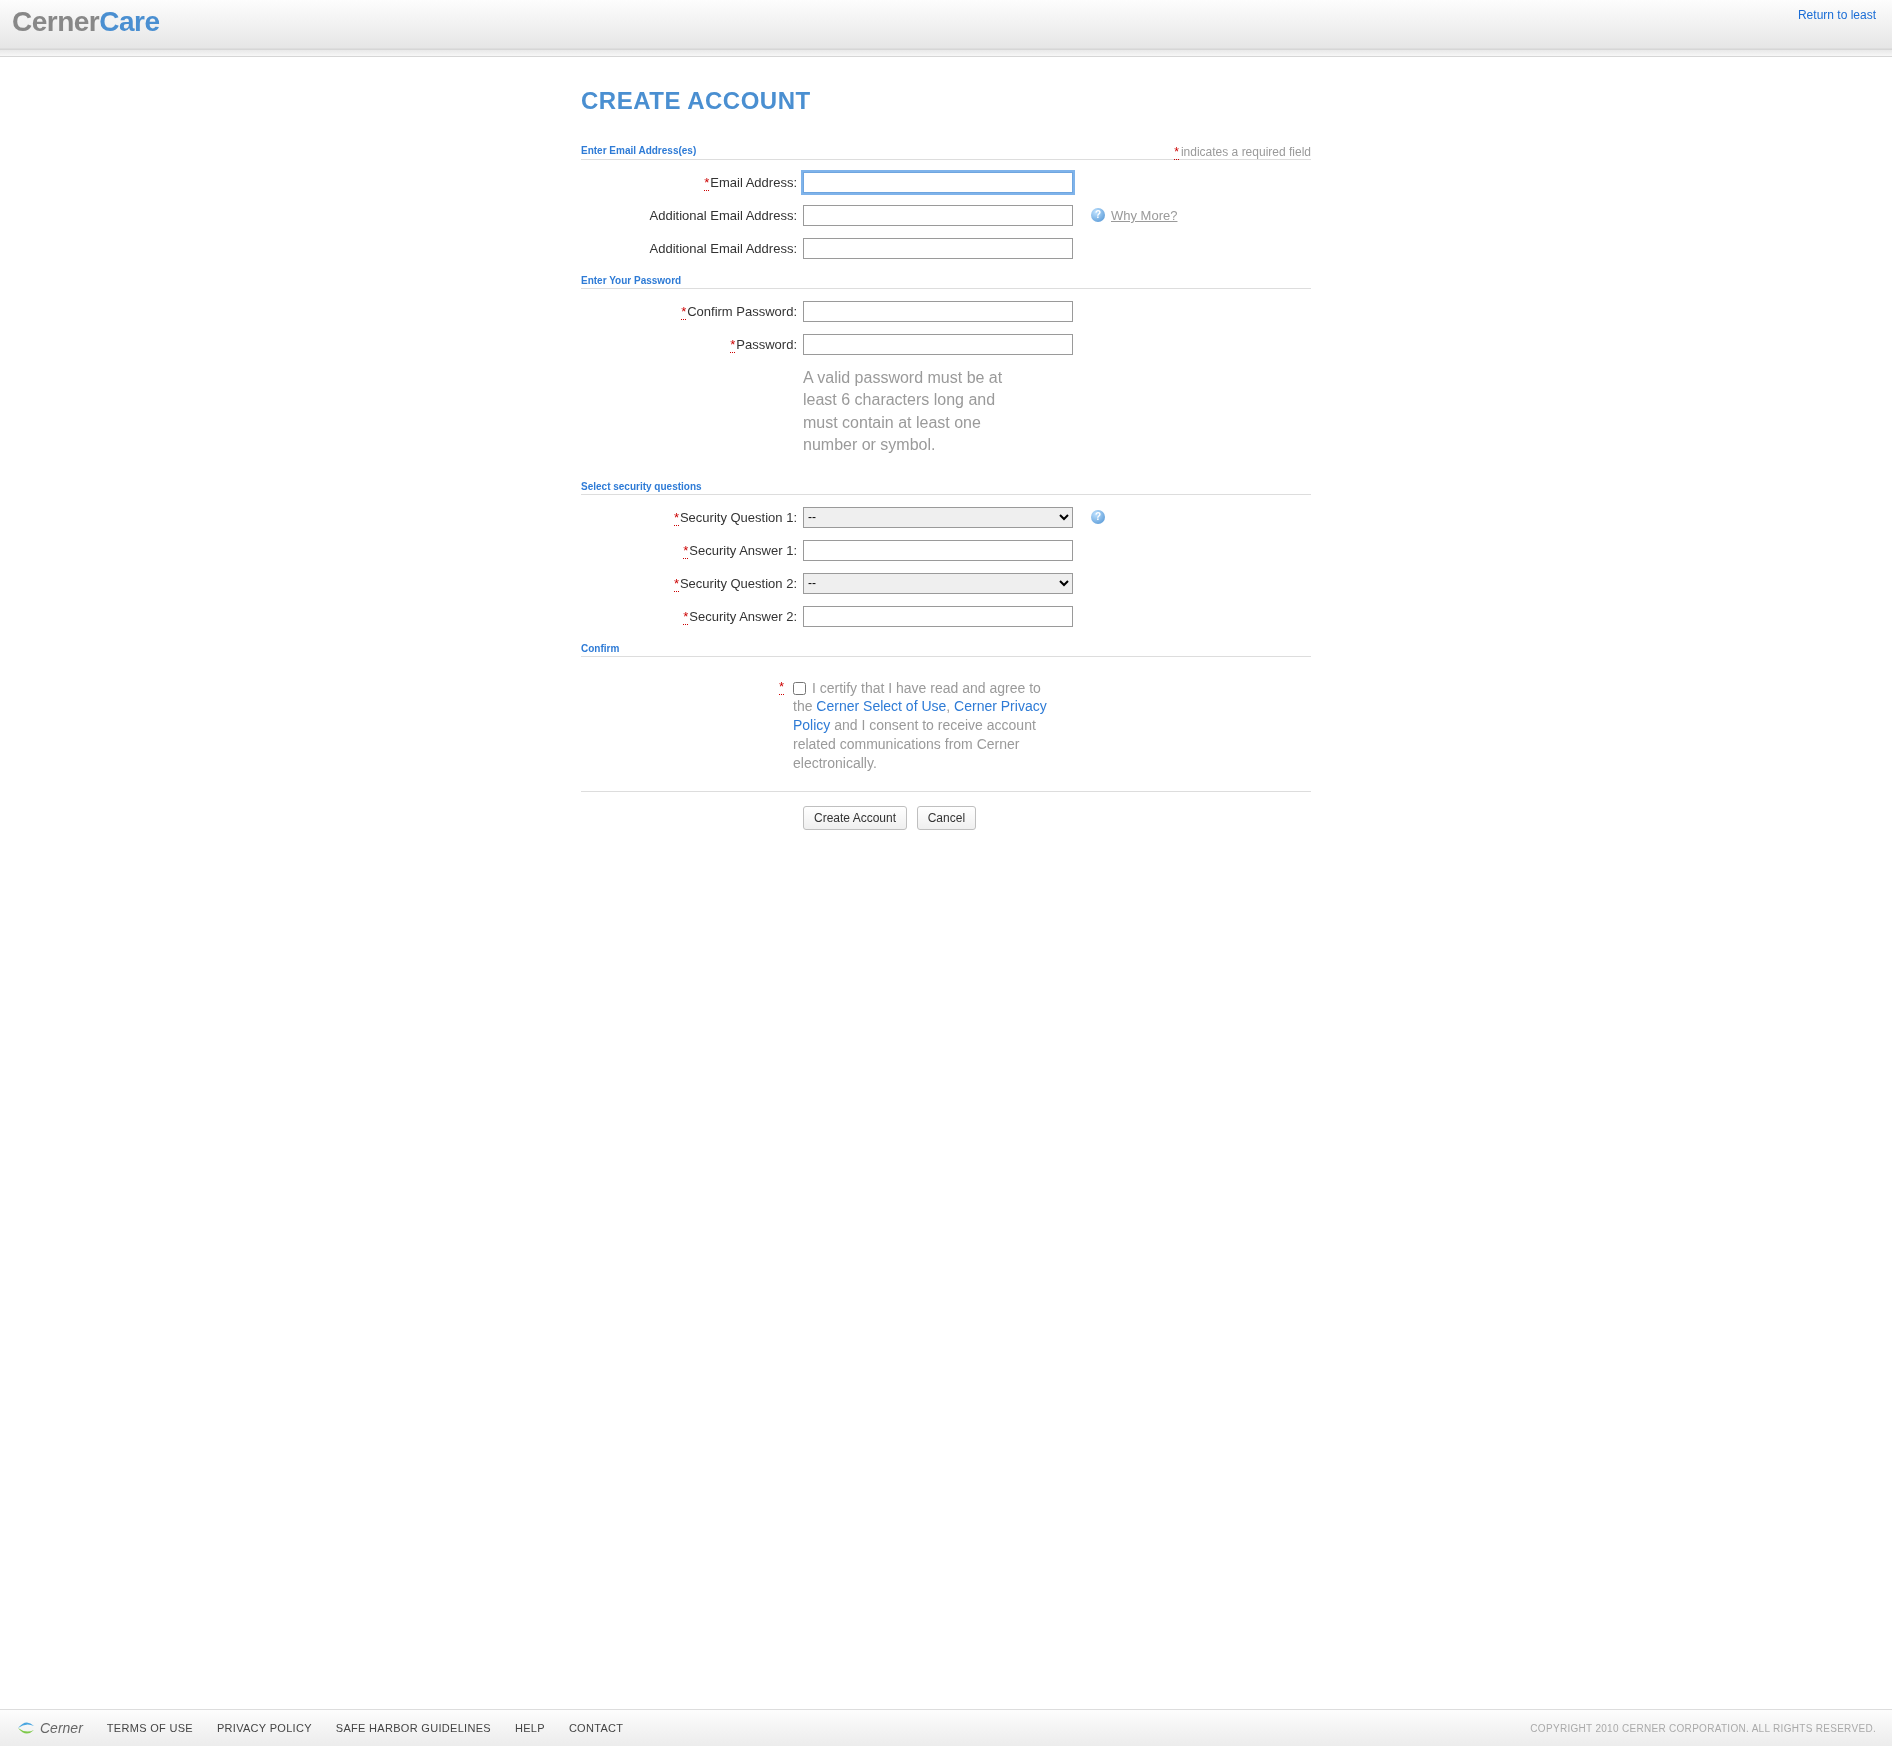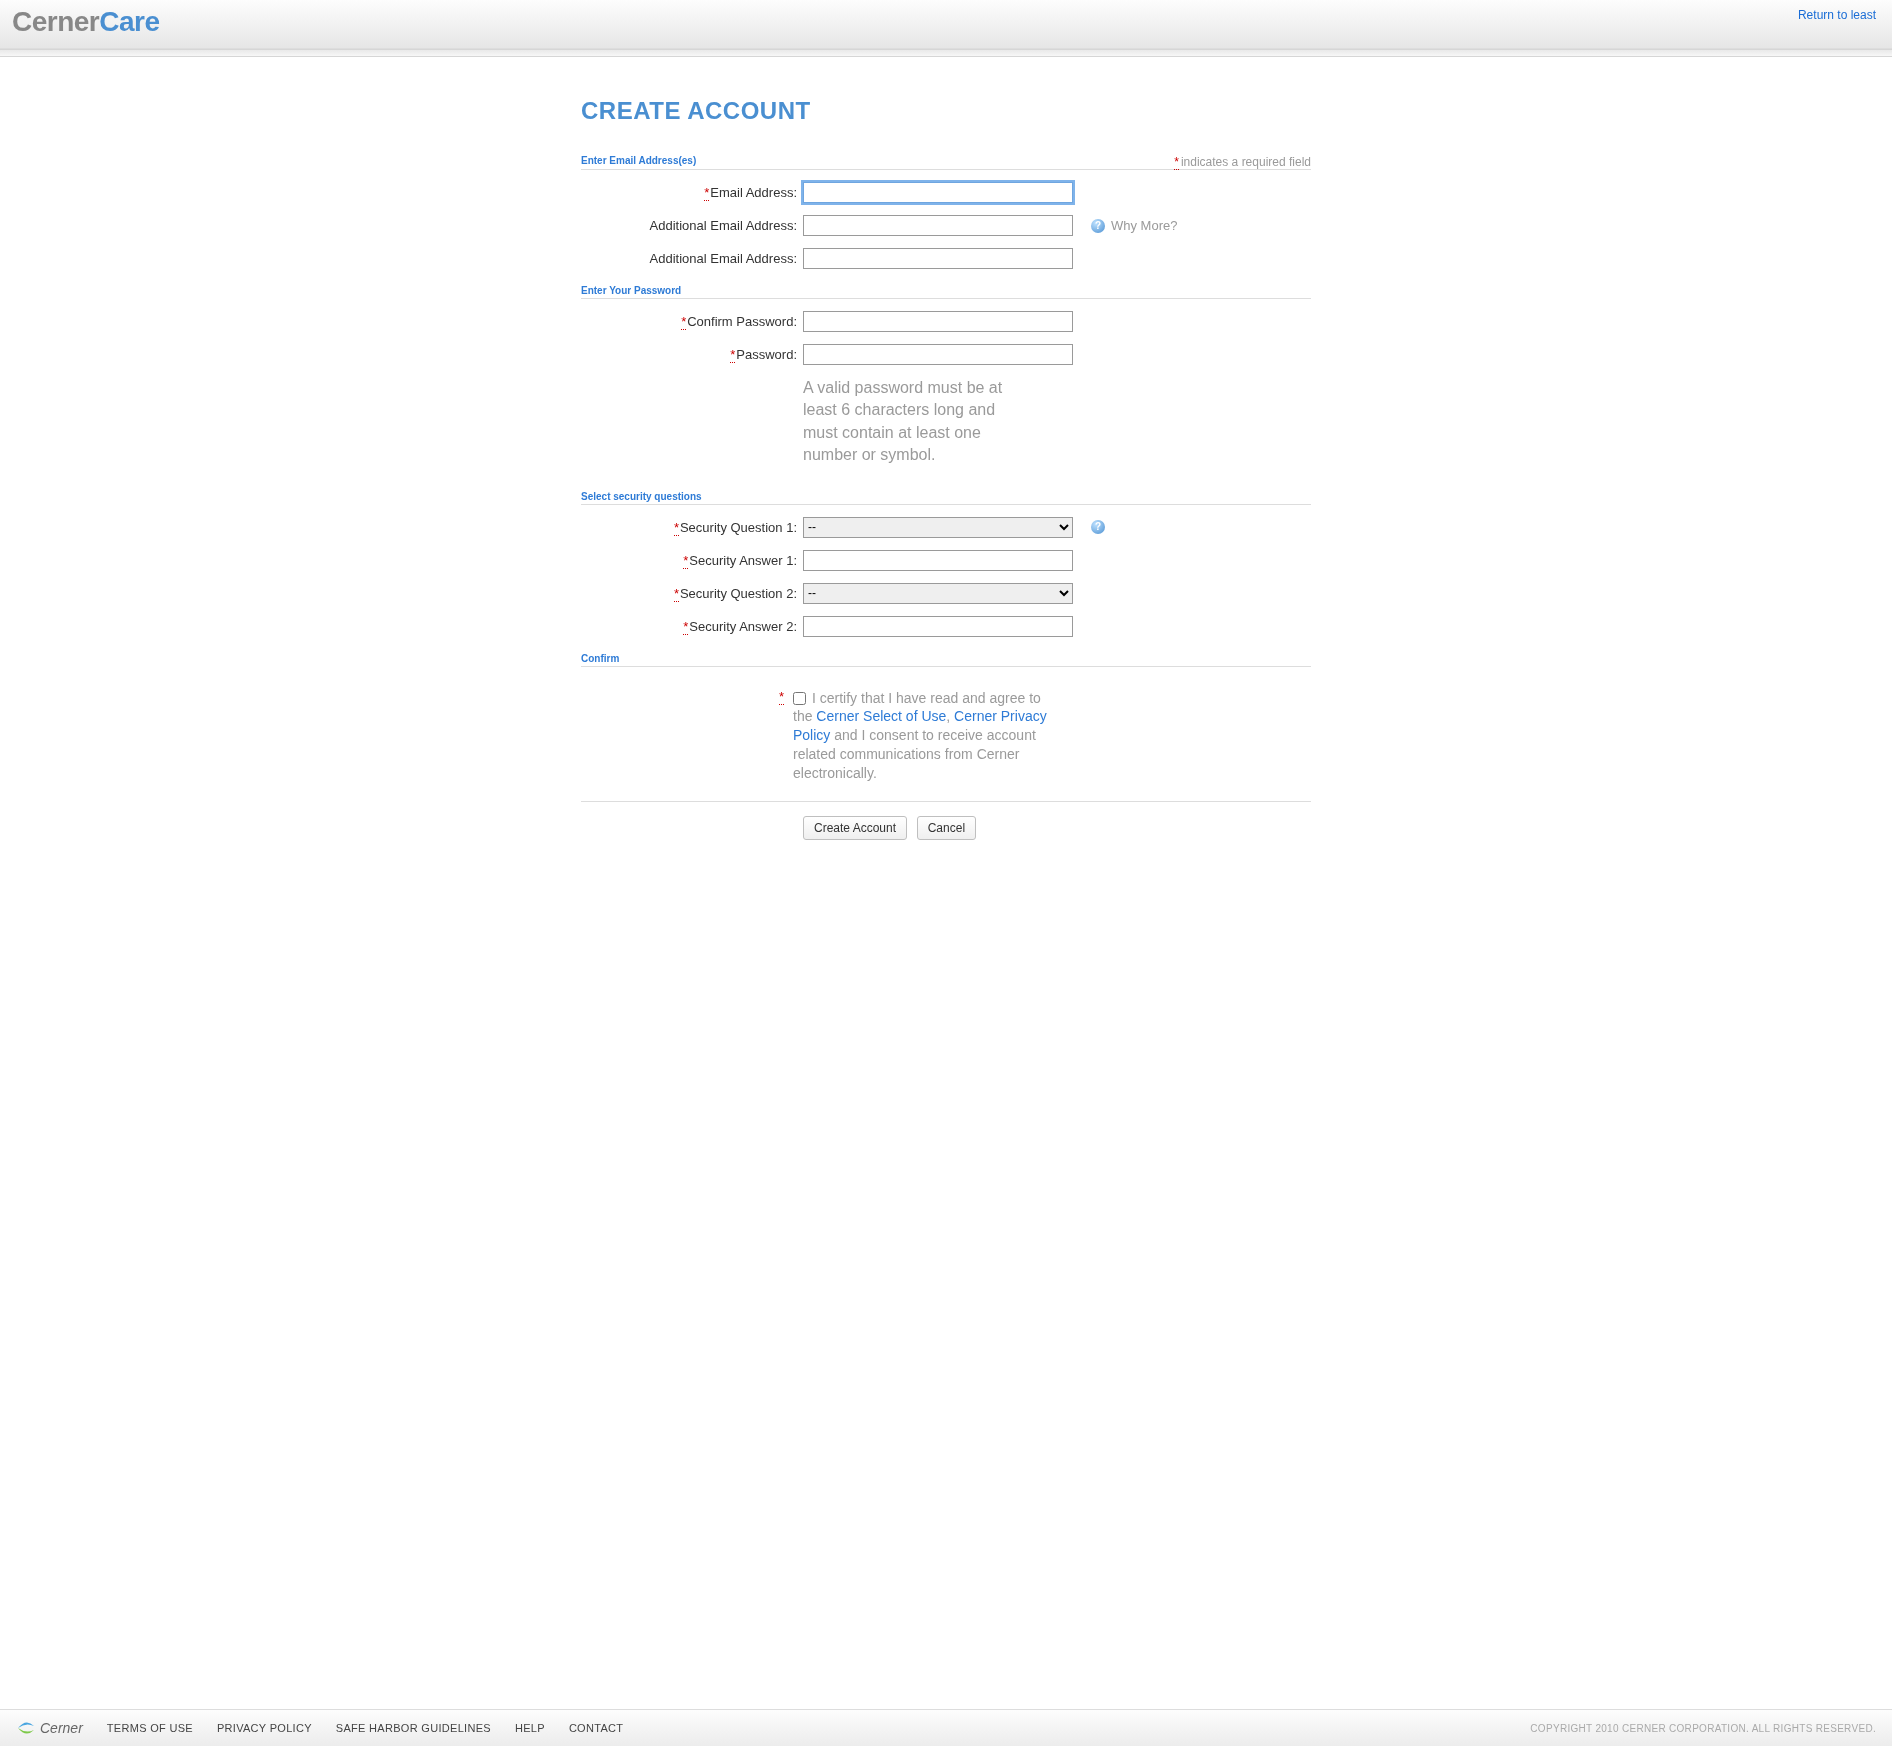--- a/index.html
+++ b/index.html
@@ -2,34 +2,34 @@
 <html><head>
 <meta charset="utf-8">
 <style>
   html,body{margin:0;padding:0;font-family:"Trebuchet MS","Lucida Grande",Verdana,Arial,sans-serif;font-size:13px;color:#333;background:#fff;}
   .topbar{background:linear-gradient(to bottom,#fdfdfd 0%,#e6e6e6 100%);height:48px;border-bottom:1px solid #ddd;position:relative;}
   .brand{position:absolute;left:12px;top:6px;font-size:28px;font-weight:bold;letter-spacing:-0.5px;}
   .brand .c1{color:#888;}
   .brand .c2{color:#4a8fd1;}
   .return{position:absolute;right:16px;top:8px;color:#1a6dd6;font-size:12px;text-decoration:none;}
   .stripe{height:6px;background:linear-gradient(to bottom,#e9e9e9,#f7f7f7);border-top:1px solid #d6d6d6;border-bottom:1px solid #d6d6d6;}
-  .page{width:730px;margin:40px auto 0 auto;}
+  .page{width:730px;margin:30px auto 0 auto;}
   h1.title{color:#4a8fd1;font-size:24px;font-weight:bold;letter-spacing:0.5px;margin:10px 0 30px 0;}
   .section-label{color:#2e7bd6;font-size:10px;margin-bottom:2px;font-weight:bold;}
   .required-note{float:right;color:#9a9a9a;font-size:12px;}
   .required-note .ast,.ast{color:#c00;border-bottom:1px dotted #c00;margin-right:2px;font-style:normal;}
   hr.sep{border:none;border-top:1px solid #ddd;margin:2px 0 12px 0;clear:both;}
   .row{display:flex;align-items:center;margin-bottom:12px;}
   .lbl{width:216px;text-align:right;padding-right:6px;color:#333;font-size:13px;}
   .lbl .ast{margin-right:1px;}
   .ctrl{width:270px;}
   .ctrl input[type=text],.ctrl input[type=password]{width:262px;height:17px;border:1px solid #9a9a9a;background:#fff;font-size:12px;padding:1px 3px;}
   .ctrl input.focused{outline:2px solid #7fb3ea;border-color:#6fa6e0;}
   .ctrl select{width:270px;height:21px;border:1px solid #9a9a9a;background:#efefef;font-size:12px;}
-  .side{flex:1;padding-left:18px;color:#9a9a9a;font-size:13px;display:flex;align-items:flex-end;gap:6px;}
+  .side{flex:1;padding-left:18px;color:#9a9a9a;font-size:13px;display:flex;align-items:flex-start;gap:6px;text-decoration:underline;}
   .help-icon{width:14px;height:14px;display:inline-block;border-radius:50%;background:radial-gradient(circle at 35% 30%,#bfe2ff,#4a8fd1);position:relative;}
   .help-icon::after{content:"?";position:absolute;left:0;top:0;width:14px;height:14px;line-height:14px;text-align:center;font-size:10px;color:#fff;font-weight:bold;}
   .hint{width:230px;color:#9a9a9a;font-size:16px;line-height:1.4;margin-left:222px;}
   .captcha{margin-left:222px;width:306px;height:76px;border:1px solid #d6d6d6;border-radius:3px;background:#f9f9f9;box-shadow:0 1px 3px rgba(0,0,0,0.06);display:flex;align-items:center;padding:0 12px;box-sizing:border-box;position:relative;}
   .captcha .cbox{width:24px;height:24px;border:2px solid #cfcfcf;border-radius:2px;background:#fff;margin-right:14px;}
   .captcha .clabel{color:#222;font-size:13px;}
   .captcha .badge{position:absolute;right:10px;top:10px;width:54px;text-align:center;}
   .captcha .badge svg{display:block;margin:0 auto;}
   .captcha .badge .bt1{font-size:9px;color:#666;margin-top:2px;display:block;}
   .captcha .badge .bt2{font-size:8px;color:#888;display:block;}

